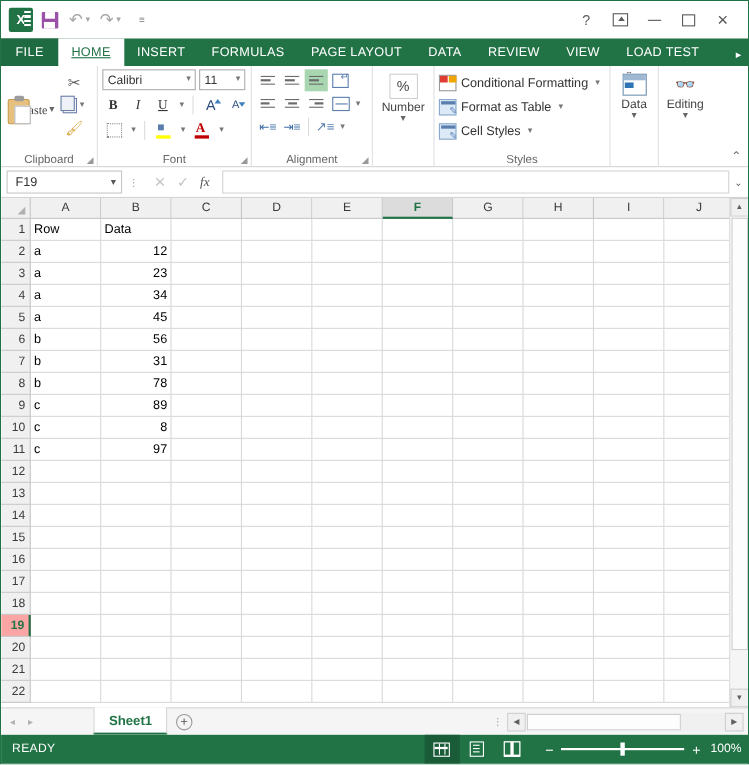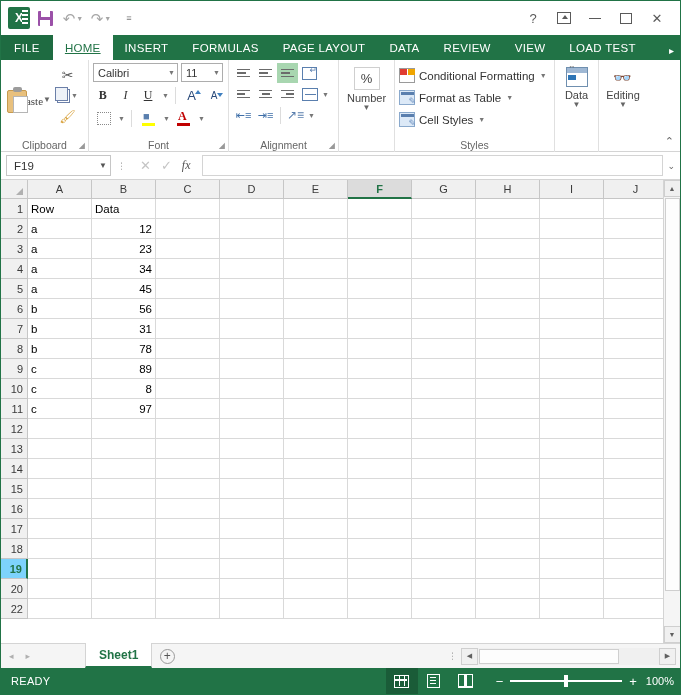--- a/index.html
+++ b/index.html
@@ -331,21 +331,21 @@
 
   .rows { flex: 1; overflow: hidden; }
   .row { display: flex; height: 20px; }
   .rowhdr {
     width: 27px; flex: none; background: #f0f0f0;
     border-right: 1px solid #c6c6c6; border-bottom: 1px solid #c6c6c6;
     display: flex; align-items: center; justify-content: flex-end;
     padding-right: 4px; font-size: 11px; color: #3a3a3a;
   }
   .rowhdr.sel {
-    background: #7dd3fc; color: #217346; font-weight: bold;
+    background: #fca5a5; color: #217346; font-weight: bold;
     border-right: 2px solid #217346;
   }
   .cell {
     width: 64px; flex: none;
     border-right: 1px solid #d9d9d9; border-bottom: 1px solid #d9d9d9;
     display: flex; align-items: center; font-size: 11.5px; color: #000;
     padding: 0 3px; overflow: hidden; white-space: nowrap;
   }
   .cell.num { justify-content: flex-end; }
   .cell.hdrcell { font-weight: normal; }
@@ -998,20 +998,33 @@
               <div class="cell"></div>
               <div class="cell"></div>
               <div class="cell"></div>
               <div class="cell"></div>
               <div class="cell"></div>
               <div class="cell"></div>
               <div class="cell"></div>
               <div class="cell"></div>
             </div>
             <div class="row">
+              <div class="rowhdr">21</div>
+              <div class="cell"></div>
+              <div class="cell"></div>
+              <div class="cell"></div>
+              <div class="cell"></div>
+              <div class="cell"></div>
+              <div class="cell"></div>
+              <div class="cell"></div>
+              <div class="cell"></div>
+              <div class="cell"></div>
+              <div class="cell"></div>
+            </div>
+            <div class="row">
               <div class="rowhdr">22</div>
               <div class="cell"></div>
               <div class="cell"></div>
               <div class="cell"></div>
               <div class="cell"></div>
               <div class="cell"></div>
               <div class="cell"></div>
               <div class="cell"></div>
               <div class="cell"></div>
               <div class="cell"></div>

